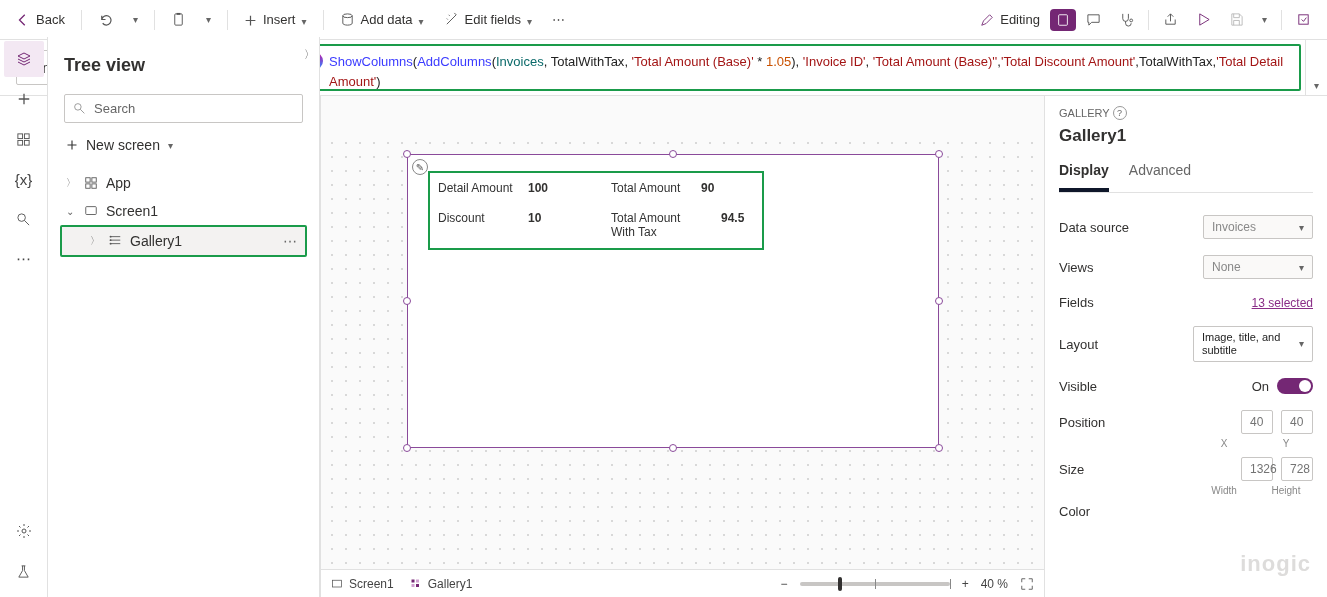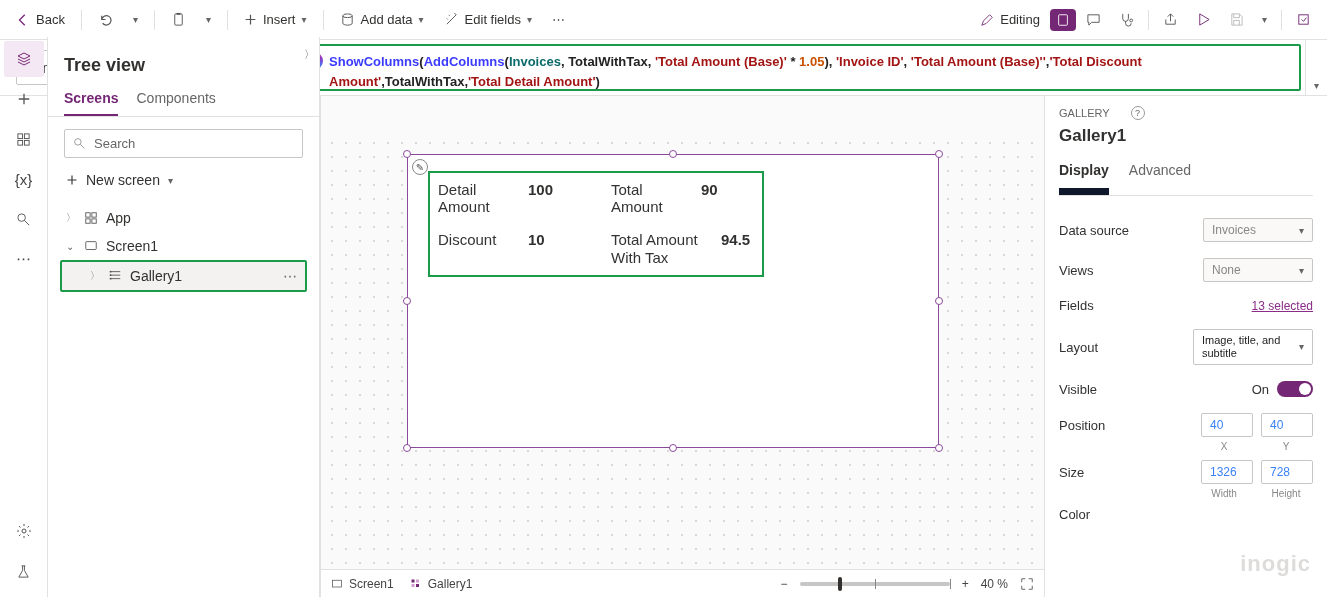--- a/index.html
+++ b/index.html
@@ -1,34 +1,34 @@
 <!DOCTYPE html>
 <html><head>
 <meta charset="utf-8">
 <style>
 * { box-sizing: border-box; margin: 0; padding: 0; font-family: "Segoe UI", Arial, sans-serif; }
 body { width: 1327px; height: 597px; overflow: hidden; background: #fff; font-size: 13px; color: #323130; position: relative; }
 
 
 .top-toolbar { height: 40px; border-bottom: 1px solid #e1e1e1; display: flex; align-items: center; padding: 0 8px; gap: 4px; }
-.tb-btn { display: inline-flex; align-items: center; gap: 6px; padding: 4px 8px; border: none; background: transparent; cursor: pointer; font-size: 13px; color: #323130; border-radius: 2px; }
+.tb-btn { display: inline-flex; align-items: flex-end; gap: 6px; padding: 4px 8px; border: none; background: transparent; cursor: pointer; font-size: 13px; color: #323130; border-radius: 2px; }
 .tb-sep { width: 1px; height: 20px; background: #e1e1e1; margin: 0 4px; }
 .chev { font-size: 10px; color: #666; }
 .top-right { margin-left: auto; display: flex; align-items: center; gap: 2px; }
 .active-pill { background: #742774; color: #fff; border-radius: 4px; padding: 4px 6px; }
 svg { display: block; }
 
 
 .formula-row { height: 56px; display: flex; align-items: stretch; border-bottom: 1px solid #e1e1e1; }
 .prop-select { width: 219px; margin: 10px 0 10px 16px; border: 1px solid #c8c6c4; border-radius: 2px; padding: 0 10px; display: flex; align-items: center; justify-content: space-between; font-size: 14px; }
 .eqfx { display: flex; align-items: center; gap: 6px; padding: 0 10px; color: #555; }
 .fx { font-style: italic; font-family: Georgia, serif; }
 .copilot-ico { width:18px; height:18px; border-radius:50%; background: conic-gradient(#e3008c, #4f6bed, #00b7c3, #e3008c); margin-right:6px; display:inline-block; }
 .formula-expand { width: 22px; border-left: 1px solid #e1e1e1; display: flex; align-items: flex-end; justify-content: center; padding-bottom: 4px; color: #666; font-size: 10px; }
-.formula-box { flex: 1; margin: 4px 4px 4px 4px; border: 2px solid #1a9b4a; border-radius: 2px; padding: 6px 10px; font-family: Consolas, "Courier New", monospace; font-size: 13px; line-height: 1.5; display: flex; align-items: flex-start; font-weight: bold; }
+.formula-box { flex: 1; margin: 4px 4px 4px 4px; border: 2px solid #1a9b4a; border-radius: 2px; padding: 6px 10px; font-family: Consolas, "Courier New", monospace; font-size: 13px; line-height: 1.5; display: flex; align-items: flex-start; }
 .formula-text { flex:1; }
 .tok-func { color: #3b3bff; }
 .tok-id { color: #0b6a6a; }
 .tok-str { color: #a31515; }
 .tok-num { color: #c95100; }
 .tok-plain { color: #222; }
 
 
 .subtools { height: 36px; display:flex; align-items:center; gap:16px; padding:0 12px; border-bottom:1px solid #e1e1e1; font-size:13px; color:#323130; margin-left: 304px; }
 .subtools .st { display:flex; align-items:center; gap:8px; }
@@ -65,46 +65,46 @@
 .h-bl { left:-5px; bottom:-5px; } .h-br { right:-5px; bottom:-5px; }
 .h-tm { left:50%; top:-5px; transform:translateX(-50%);} 
 .h-bm { left:50%; bottom:-5px; transform:translateX(-50%);} 
 .h-ml { left:-5px; top:50%; transform:translateY(-50%);} 
 .h-mr { right:-5px; top:50%; transform:translateY(-50%);} 
 .edit-pencil { position:absolute; left:4px; top:4px; width:16px; height:16px; border:1px solid #888; border-radius:50%; background:#fff; font-size:10px; display:flex; align-items:center; justify-content:center; color:#555;}
 .card { padding:16px 20px 8px; }
 .card-title { font-size:13px; font-weight:600; margin-bottom:10px; }
 .card-grid { display:flex; gap:30px; border:2px solid #1a9b4a; padding:8px 8px; width:336px; }
 .col { flex:1; display:flex; flex-direction:column; gap:16px; }
-.kv { display:flex; gap:14px; font-size:15px; }
+.kv { display:flex; gap:14px; font-size:12px; }
 .kv .k { width:76px; color:#333; }
 .kv .v { font-weight:600; }
 .kv .k.wide { width:96px; line-height:1.2; }
 
 .canvas-bread { position:absolute; left:0; right:0; bottom:0; height:28px; border-top:1px solid #e1e1e1; background:#fff; display:flex; align-items:center; padding:0 10px; gap:16px; font-size:12px; color:#444; }
 .canvas-bread .zoom { margin-left:auto; display:flex; align-items:center; gap:12px; }
 .slider { width:150px; height:4px; background:#c8c6c4; position:relative; border-radius:2px; }
 .slider .thumb { position:absolute; left:38px; top:-5px; width:4px; height:14px; background:#323130; border-radius:2px; }
 .slider .tick { position:absolute; top:-3px; width:1px; height:10px; background:#888; }
 
 .props-panel { width: 283px; border-left:1px solid #e1e1e1; top:-36px; position:relative; height:calc(100% + 36px); background:#fff; padding:10px 14px 0; overflow:hidden; }
-.props-panel .crumb { font-size:11px; color:#666; display:flex; align-items:center; gap:21px; }
+.props-panel .crumb { font-size:11px; color:#666; display:flex; align-items:center; gap:3px; }
 .props-panel .crumb .q { width:14px;height:14px;border:1px solid #999;border-radius:50%;font-size:9px;display:inline-flex;align-items:center;justify-content:center; }
 .props-panel h3 { font-size:17px; font-weight:600; margin:6px 0 10px; }
 .prop-tabs { display:flex; gap:20px; border-bottom:1px solid #e1e1e1; margin-bottom:14px; }
 .prop-tab { padding:6px 0 10px; font-size:14px; color:#666; }
-.prop-tab.active { font-weight:600; color:#323130; border-bottom:7px solid #0f172a; }
+.prop-tab.active { font-weight:600; color:#323130; border-bottom:4px solid #0f172a; }
 .prop-row { display:flex; align-items:center; justify-content:space-between; font-size:13px; padding:8px 0; }
 .prop-row .field { width:110px; border:1px solid #c8c6c4; border-radius:2px; padding:4px 8px; font-size:12px; color:#888; display:flex; justify-content:space-between; align-items:center; }
 .prop-row .field.disabled { background:#faf9f8; }
 .link { color:#8a2d87; font-size:12px;text-decoration:underline; }
 .toggle { width:36px; height:16px; background:#742774; border-radius:8px; position:relative; }
 .toggle .knob { position:absolute; right:2px; top:2px; width:12px; height:12px; background:#fff; border-radius:50%; }
 .num-pair { display:flex; gap:8px; }
-.num-pair .field { width:52px; color:#3b82f6; }
+.num-pair .field { width:32px; color:#737373; }
 .sublabels { display:flex; gap:8px; justify-content:flex-end; font-size:10px; color:#888; margin-top:-4px; }
 .sublabels span { width:54px; text-align:center; }
 .watermark { position:absolute; right:16px; bottom:20px; font-size:22px; font-weight:700; color:#c8c6c4; letter-spacing:1px; opacity:0.6; }
 </style>
 </head>
 <body>
 
 <div class="top-toolbar">
   <button class="tb-btn">
     <svg width="14" height="14" viewBox="0 0 16 16">
@@ -297,24 +297,20 @@
         <svg width="15" height="15" viewBox="0 0 16 16">
             <path d="M6 2h4M7 2v5l-4 7h10l-4-7V2" stroke="#555" fill="none"></path>
           </svg>
       </button>
     </div>
   </div>
 
   <div class="tree-panel">
     <span class="collapse">〉</span>
     <h2>Tree view</h2>
-    <div class="tree-tabs">
-      <div class="tree-tab active">Screens</div>
-      <div class="tree-tab">Components</div>
-    </div>
     <div class="tree-search">
       <svg width="13" height="13" viewBox="0 0 16 16">
           <circle cx="6" cy="6" r="4" stroke="#888" fill="none"></circle>
           <path d="M9 9l5 5" stroke="#888"></path>
         </svg>
       <span>Search</span>
     </div>
     <div class="new-screen">
       <svg width="12" height="12" viewBox="0 0 16 16">
           <path d="M8 2v12M2 8h12" stroke="#333" stroke-width="1.5"></path>

